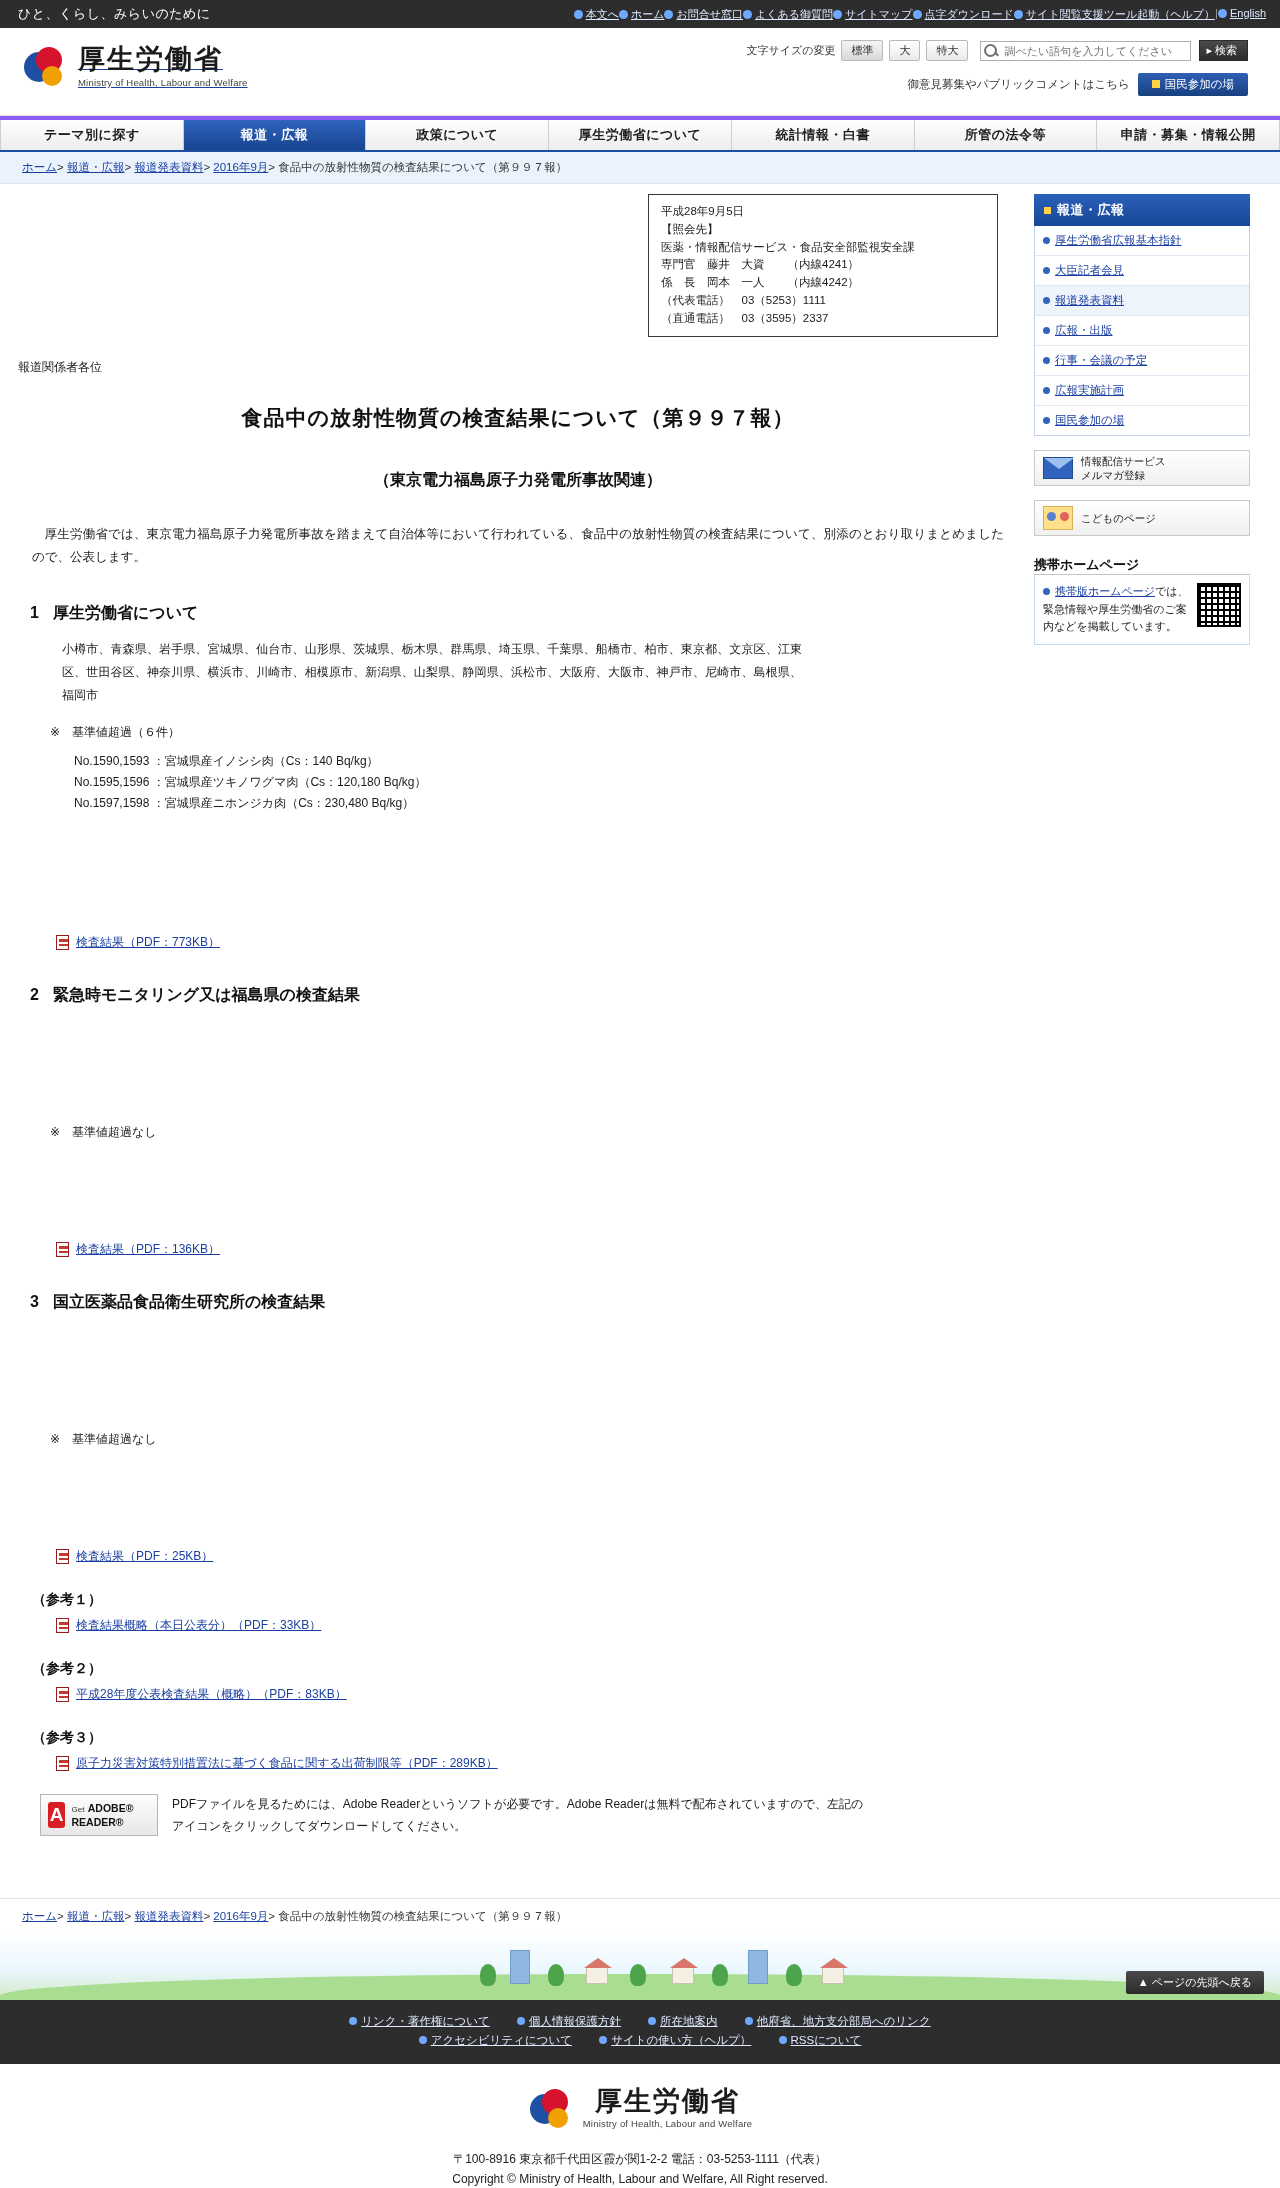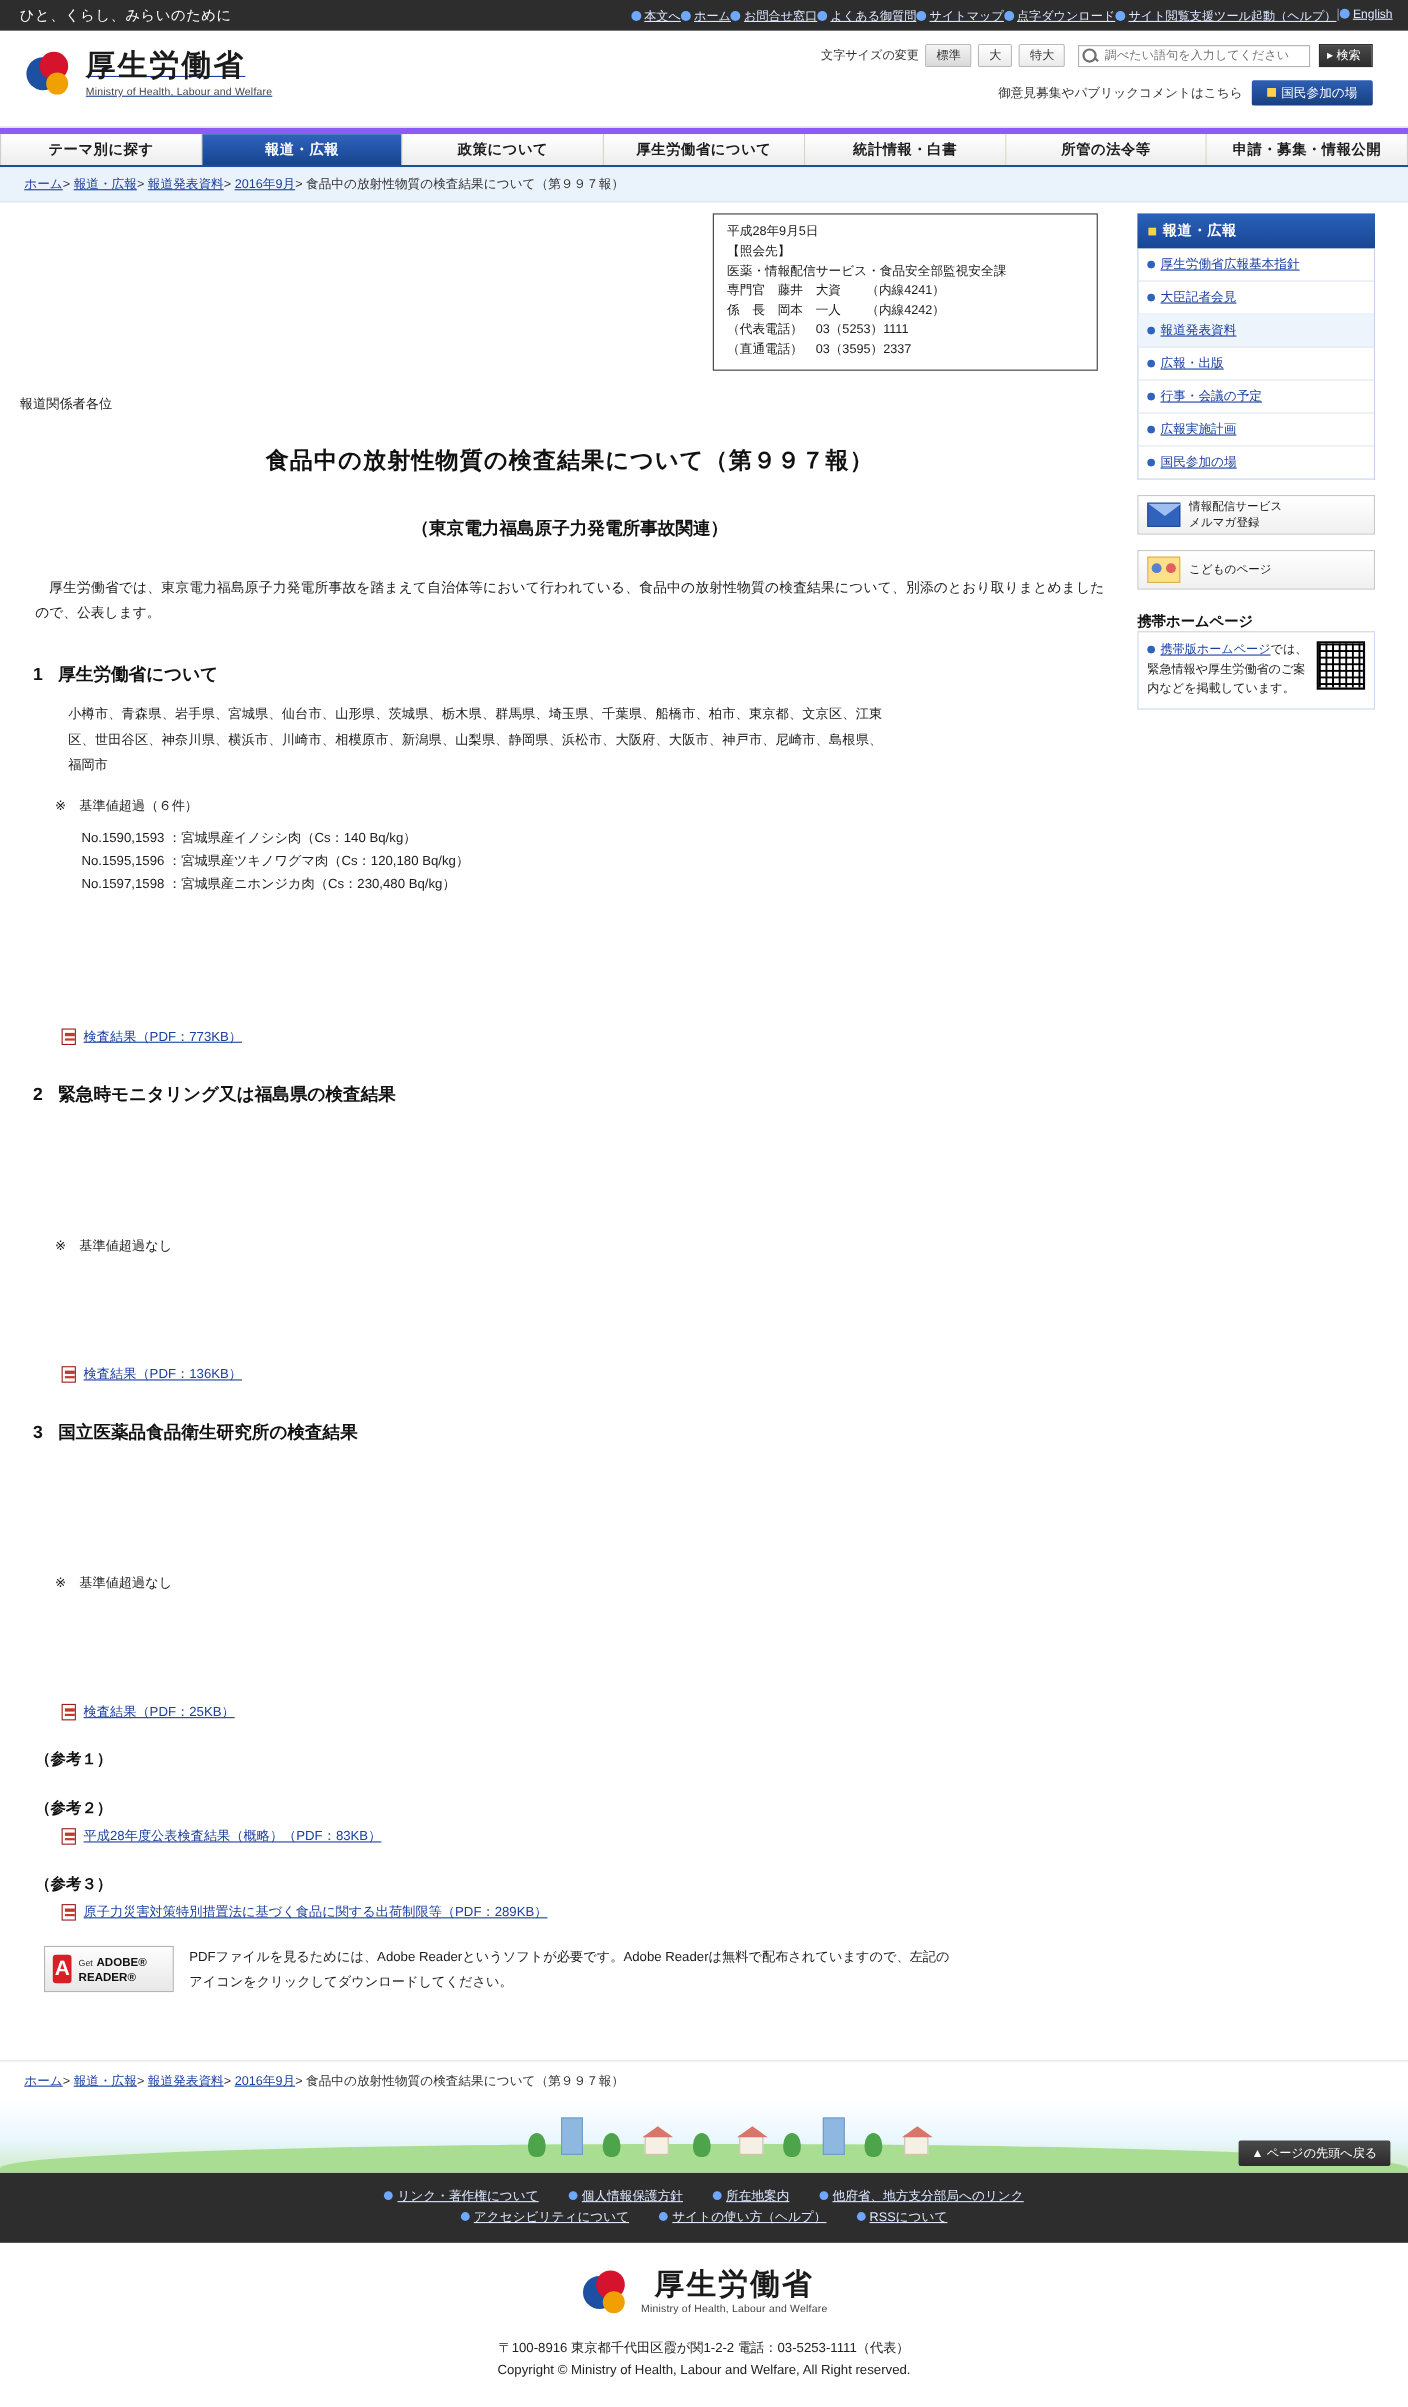--- a/index.html
+++ b/index.html
@@ -182,22 +182,22 @@
   .kokumin-btn .sq {
     display: inline-block;
     width: 8px; height: 8px;
     background: #ffd24a;
     margin-right: 5px;
   }
 
   
   .gnav {
     display: flex;
-    background: #fef9c3;
-    border-top: 6px solid #8b5cf6;
+    background: #6d28d9;
+    border-top: 4px solid #8b5cf6;
     border-bottom: 2px solid #1c4fa0;
     height: 36px;
     font-family: Liberation Mono, monospace;
   }
   .gnav-item {
     flex: 1;
     display: flex;
     align-items: center;
     justify-content: center;
     font-size: 13px;
@@ -722,20 +722,24 @@
     </div>
     <div class="gap-c"></div>
     <div class="note">※　基準値超過なし</div>
     <div class="gap-c"></div>
     <div class="pdf-link">
       <span class="pdf-ico"></span>
       <a href="#">検査結果（PDF：25KB）</a>
     </div>
 
     <div class="ref-head">（参考１）</div>
+    <div class="pdf-link">
+      <span class="pdf-ico"></span>
+      <a href="#">検査結果概略（本日公表分）（PDF：33KB）</a>
+    </div>
 
     <div class="ref-head">（参考２）</div>
     <div class="pdf-link">
       <span class="pdf-ico"></span>
       <a href="#">平成28年度公表検査結果（概略）（PDF：83KB）</a>
     </div>
 
     <div class="ref-head">（参考３）</div>
     <div class="pdf-link">
       <span class="pdf-ico"></span>

